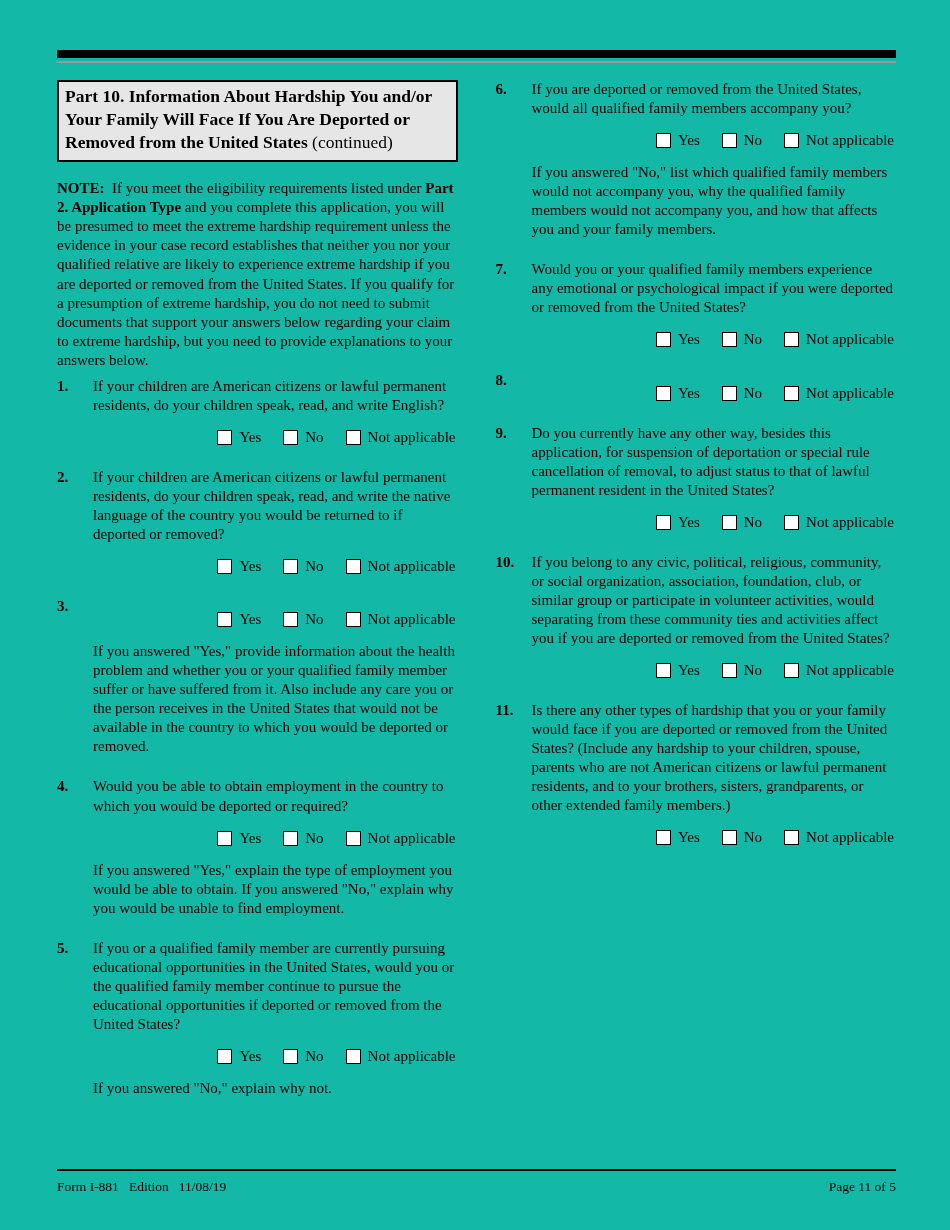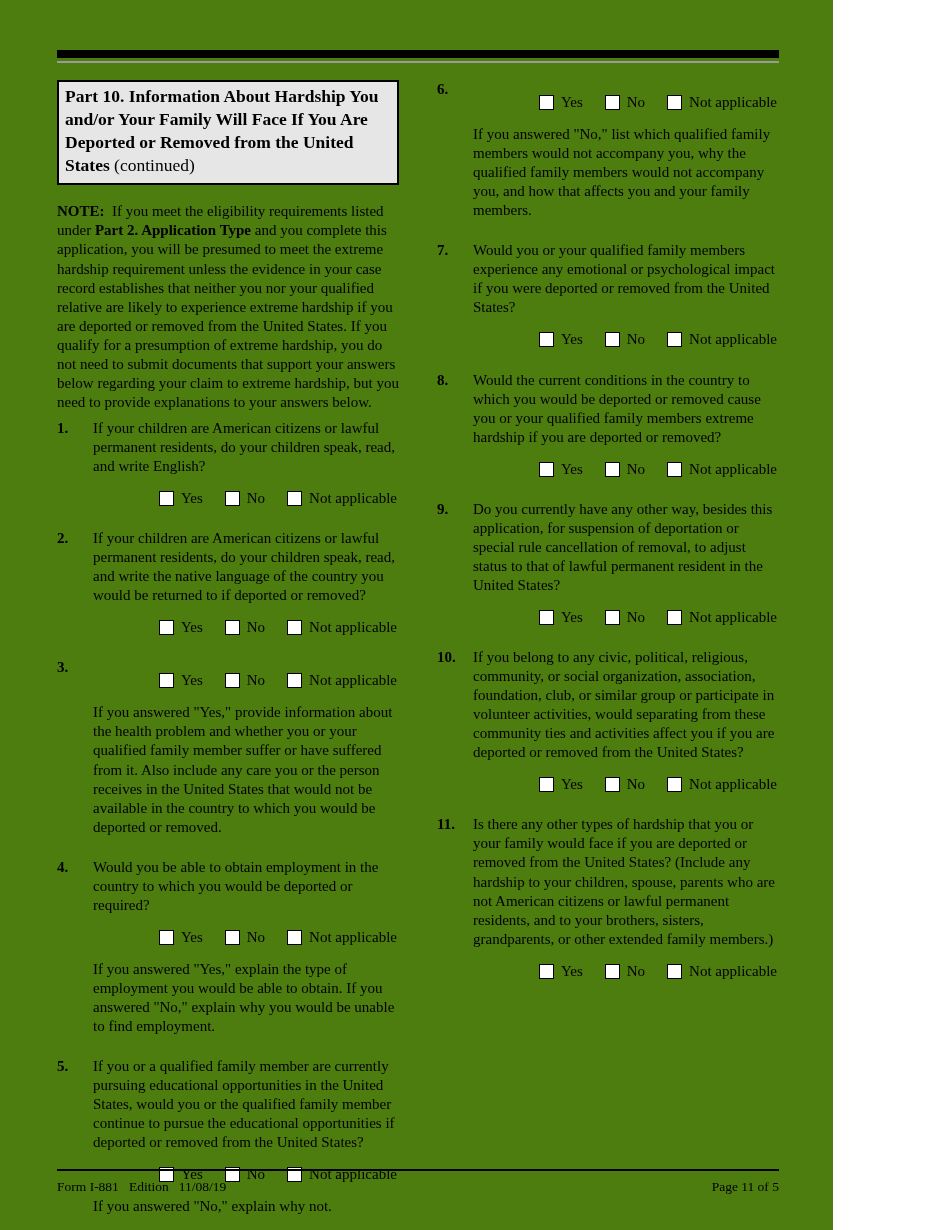--- a/index.html
+++ b/index.html
@@ -1,19 +1,19 @@
 <!DOCTYPE html>
 <html style="--header-box-bg: #e6e6e6; --divider-gray: #9a9a9a;"><head>
 <meta charset="utf-8">
 <style>
   * { margin:0; padding:0; box-sizing:border-box; }
   html, body { background:#ffffff; }
   .page {
-    width:833px; height:1230px; position:relative; overflow:hidden;
-    background:#4d7c0f; color:#000;
+    width:950px; height:1230px; position:relative; overflow:hidden;
+    background:#14b8a6; color:#000;
     font-family:"Liberation Serif", serif;
   }
   .content { position:absolute; left:57px; right:54px; top:50px; }
   .top-bar { height:8px; background:#000; }
   .top-bar-sub { height:2px; background:var(--divider-gray,#9a9a9a); margin-top:3px; }
   .columns { display:flex; gap:38px; margin-top:17px; align-items:flex-start; }
   .col { flex:1; min-width:0; font-size:15px; line-height:1.27; }
 
   .part-header {
     border:2px solid #000; background:var(--header-box-bg,#e6e6e6);
@@ -168,20 +168,21 @@
               </div>
       <div class="q-followup">If you answered "No," explain why not.</div>
     </div>
   </div>
 </div>
 
       <div class="col" id="col-right">
   <div class="question">
     <div class="q-num">6.</div>
     <div class="q-body">
+      <div class="q-text">If you are deported or removed from the United States, would all qualified family members accompany you?</div>
       <div class="cb-row">
                 <span class="cb-item">
                   <span class="cb"></span>
                   <span>Yes</span>
                 </span>
                 <span class="cb-item">
                   <span class="cb"></span>
                   <span>No</span>
                 </span>
                 <span class="cb-item">
@@ -211,21 +212,20 @@
                   <span>Not applicable</span>
                 </span>
               </div>
 
     </div>
   </div>
 
   <div class="question">
     <div class="q-num">8.</div>
     <div class="q-body">
-      <div class="q-text">Would the current conditions in the country to which you would be deported or removed cause you or your qualified family members extreme hardship if you are deported or removed?</div>
       <div class="cb-row">
                 <span class="cb-item">
                   <span class="cb"></span>
                   <span>Yes</span>
                 </span>
                 <span class="cb-item">
                   <span class="cb"></span>
                   <span>No</span>
                 </span>
                 <span class="cb-item">

